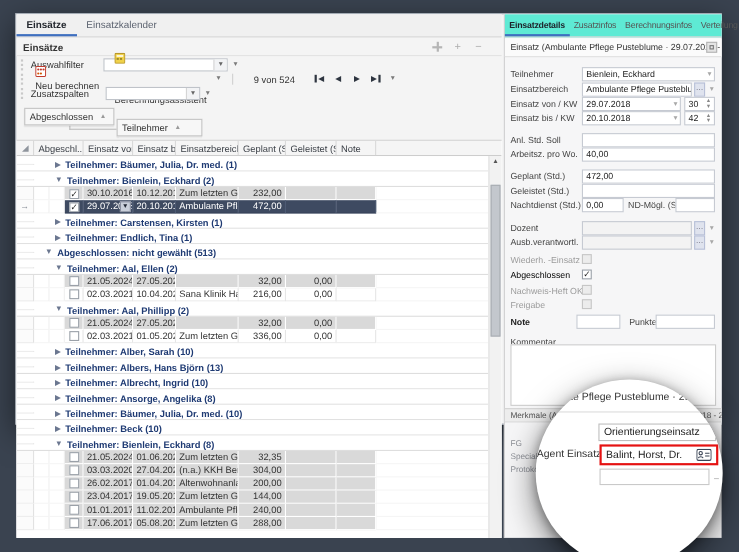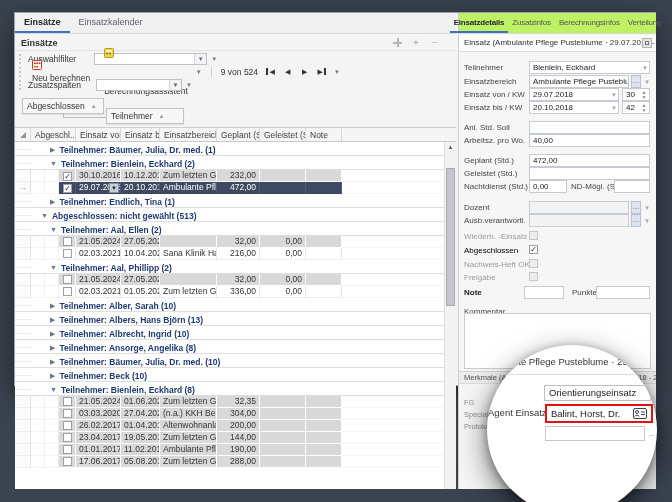--- a/index.html
+++ b/index.html
@@ -29,21 +29,21 @@
   .trow3{position:absolute;left:0;top:65px;right:0;height:13px;display:flex;align-items:center;}
   .grip{width:4px;height:10px;border-left:2px dotted #c9c9c9;margin:0 5px 0 4px;}
   .tlabel{font-size:8.5px;color:#333;margin-right:6px;white-space:nowrap;}
   .tbtn{display:flex;gap:3px;font-size:8.5px;color:#333;padding:1px 4px;white-space:nowrap;flex-direction:column;}
   .tcombo{height:12px;background:#fff;border:1px solid #bfc3c9;display:flex;align-items:center;}
   .tcombo .fillv{flex:1;}
   .dd{width:12px;height:100%;border-left:1px solid #d5d5d5;background:#f2f3f5;color:#666;
       font-size:6px;display:flex;align-items:center;justify-content:center;}
   .caret{color:#7a7a7a;font-size:6px;padding:0 4px;}
   .vsep{width:1px;height:10px;background:#d0d0d0;margin:0 5px;}
-  .count{font-size:8.5px;color:#333;margin:0 4px;white-space:nowrap;}
+  .count{font-size:8.5px;color:#333;margin:0 14px;white-space:nowrap;}
   .navbtn{width:17px;height:11px;display:flex;align-items:center;justify-content:center;gap:1px;
           color:#2e3540;font-size:7px;}
   .nbar{width:2px;height:7px;background:#2e3540;}
 
   .chip{position:absolute;height:16px;background:#f7f7f7;border:1px solid #c3c3c3;display:flex;
         align-items:center;font-size:8.5px;color:#333;padding:0 4px;gap:6px;box-shadow:0 1px 1px rgba(0,0,0,.08);}
   .chipsort{color:#9a9a9a;font-size:6px;}
   .chipline{position:absolute;left:48px;top:101px;width:50px;height:4px;border-bottom:1px solid #bdbdbd;border-left:1px solid #bdbdbd;}
 
   
@@ -80,22 +80,22 @@
   .gsp1{width:10px;}.gsp2{width:19px;}
   .garr{color:#6b7790;font-size:7px;margin-right:4px;}
   .glabel{color:#1e3a73;font-weight:bold;font-size:8.5px;white-space:nowrap;}
 
   .vscroll{position:absolute;right:0;top:14px;width:12px;bottom:0;background:#f2f2f2;border-left:1px solid #e0e0e0;}
   .sbtn{position:absolute;left:0;top:0;width:11px;height:10px;color:#555;font-size:6px;text-align:center;line-height:10px;}
   .sthumb{position:absolute;left:1px;top:26px;width:9px;height:138px;background:#c3c7cd;border:1px solid #a9adb3;}
 
   
   .rightpane{position:absolute;left:443px;top:0;width:198px;height:476px;background:#f6f6f7;border-left:1px solid #cfcfcf;}
-  .rtabs{position:absolute;left:0;top:0;right:0;height:21px;background:#bef264;border-bottom:1px solid #d8d8d8;
-         display:flex;justify-content:center;}
+  .rtabs{position:absolute;left:0;top:0;right:0;height:21px;background:#5eead4;border-bottom:1px solid #d8d8d8;
+         display:flex;}
   .rtab{padding:5px 4px 0 4px;font-size:8px;color:#555;white-space:nowrap;letter-spacing:-0.2px;}
   .rtab.active{color:#1e232b;font-weight:bold;border-bottom:2px solid #3f6fbf;}
   .rhead{position:absolute;left:0;top:22px;right:0;height:17px;background:#fbfbfb;border-bottom:1px solid #e0e0e0;
          font-size:8px;color:#333;line-height:16px;padding-left:5px;white-space:nowrap;overflow:hidden;}
   .hbtn{position:absolute;right:4px;top:3px;width:10px;height:10px;background:#e4e4e4;border:1px solid #b3b3b3;}
   .hbtn i{position:absolute;left:2px;top:2px;width:4px;height:4px;border:1px solid #777;}
 
   .frow{position:absolute;left:5px;width:186px;height:13px;font-size:8px;color:#444;}
   .flabel{position:absolute;left:0;top:2px;white-space:nowrap;}
   .fbox{position:absolute;left:65px;right:0;top:0;height:13px;background:#fff;border:1px solid #c6cad2;
@@ -268,20 +268,26 @@
               <div class="c ber">Ambulante Pfleg...</div>
               <div class="c gep">472,00</div>
               <div class="c gel"></div>
               <div class="c note"></div>
               <div class="c fillc"></div>
             </div>
             <div class="trow group">
               <div class="c gutter"></div>
               <span class="gsp2"></span>
               <span class="garr">▶</span>
+              <span class="glabel">Teilnehmer: Carstensen, Kirsten (1)</span>
+            </div>
+            <div class="trow group">
+              <div class="c gutter"></div>
+              <span class="gsp2"></span>
+              <span class="garr">▶</span>
               <span class="glabel">Teilnehmer: Endlich, Tina (1)</span>
             </div>
             <div class="trow group">
               <div class="c gutter"></div>
               <span class="gsp1"></span>
               <span class="garr">▼</span>
               <span class="glabel">Abgeschlossen: nicht gewählt (513)</span>
             </div>
             <div class="trow group">
               <div class="c gutter"></div>
@@ -442,21 +448,21 @@
               <div class="c fillc"></div>
             </div>
             <div class="trow data shaded">
               <div class="c gutter"></div>
               <div class="c ind"></div>
               <div class="c ind"></div>
               <div class="c chk"><span class="cb"></span></div>
               <div class="c von">01.01.2017</div>
               <div class="c bis">11.02.2017</div>
               <div class="c ber">Ambulante Pfleg...</div>
-              <div class="c gep">190,00</div>
+              <div class="c gep">240,00</div>
               <div class="c gel"></div>
               <div class="c note"></div>
               <div class="c fillc"></div>
             </div>
             <div class="trow data shaded">
               <div class="c gutter"></div>
               <div class="c ind"></div>
               <div class="c ind"></div>
               <div class="c chk"><span class="cb"></span></div>
               <div class="c von">17.06.2017</div>

